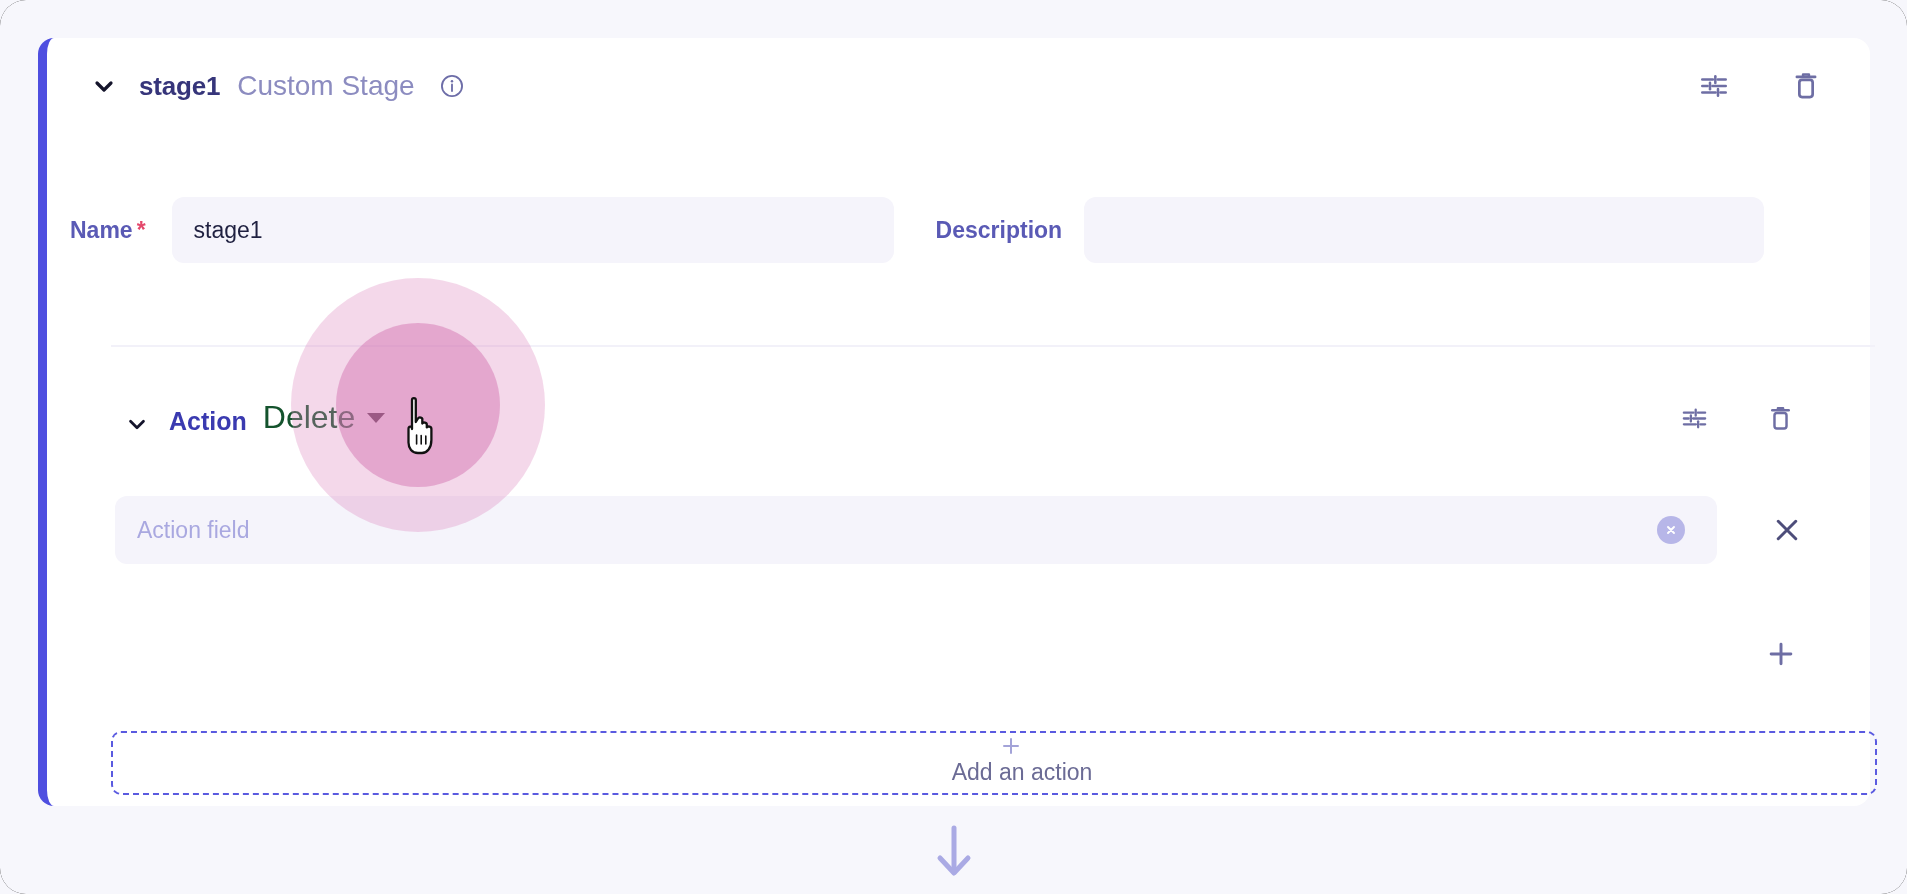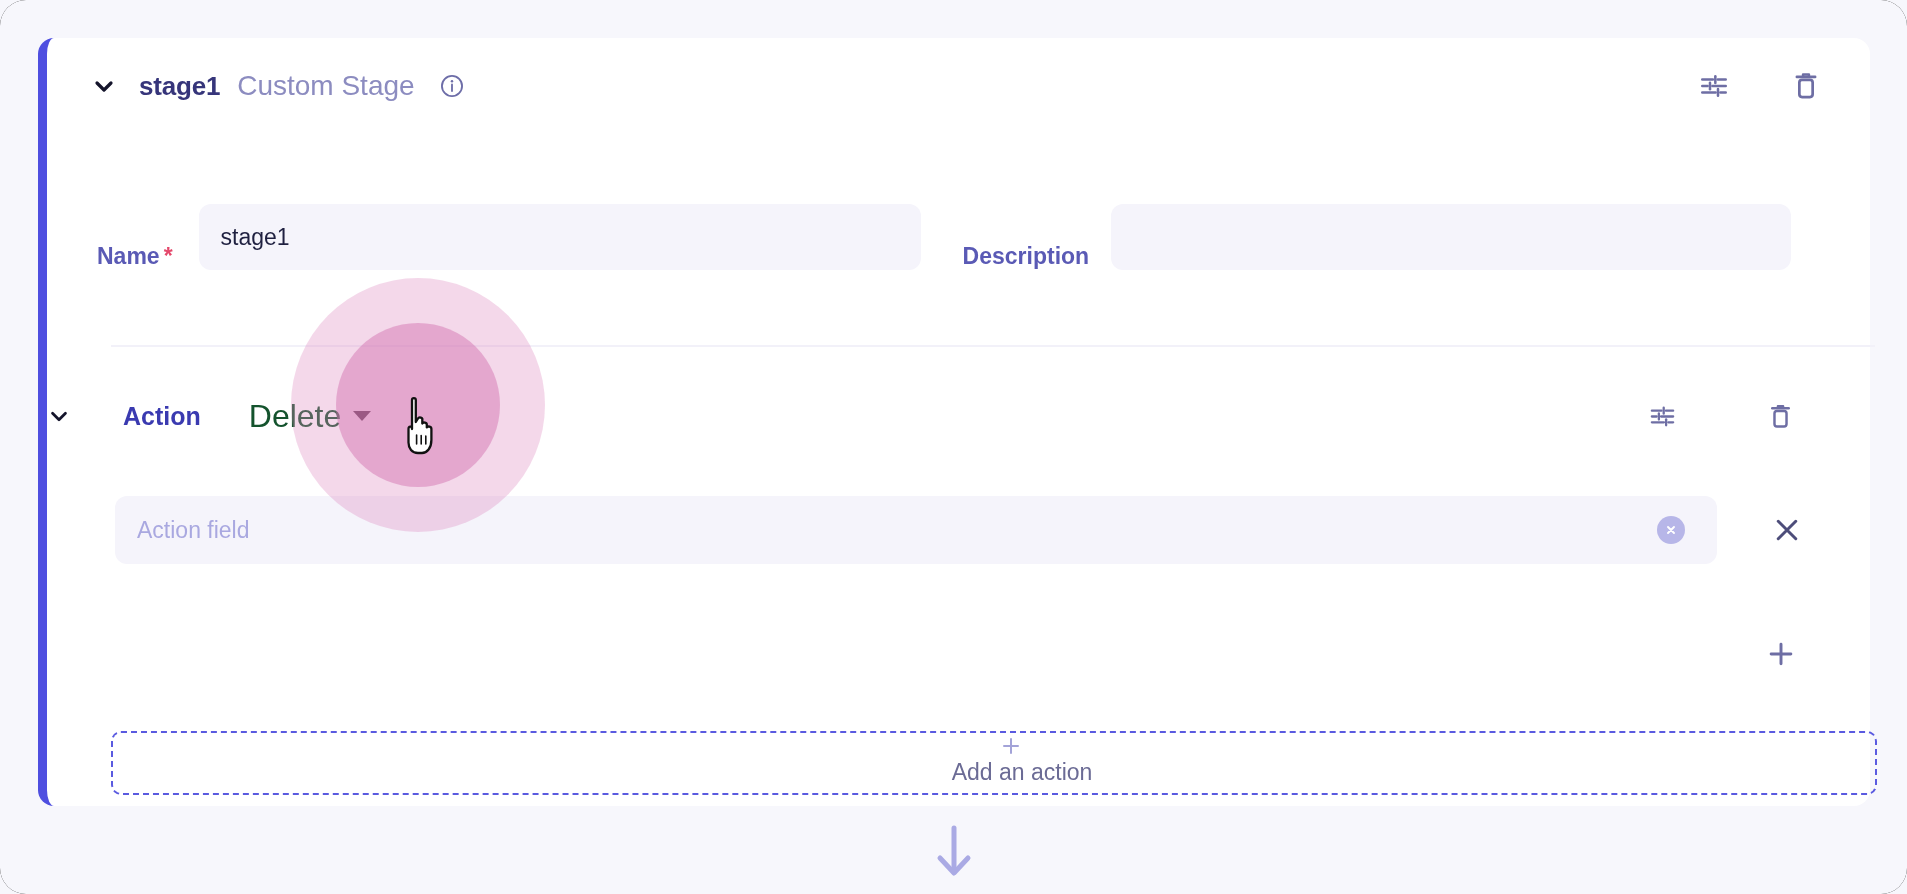--- a/index.html
+++ b/index.html
@@ -106,27 +106,27 @@
     display: flex;
     align-items: center;
     justify-content: center;
     cursor: pointer;
     margin-left: 52px;
   }
 
   
   .field-row {
     position: absolute;
-    left: 16px;
+    left: 0;
     top: 152px;
     width: 100%;
     height: 80px;
     display: flex;
-    align-items: flex-end;
-    padding-left: 34px;
+    align-items: center;
+    padding-left: 23px;
     padding-right: 44px;
   }
 
   .field-label {
     font-size: 23px;
     font-weight: bold;
     color: #5a5ab5;
     white-space: nowrap;
   }
   .req-star { color: #e4486b; font-weight: bold; margin-left: 4px; }
@@ -158,23 +158,23 @@
   }
 
   
   .action-header {
     position: absolute;
     left: 0;
     top: 358px;
     width: 100%;
     height: 40px;
     display: flex;
-    align-items: center;
+    align-items: flex-end;
+    padding-left: 78px;
     padding-right: 72px;
-    gap: 32px;
   }
 
   .action-chevron {
     width: 24px;
     height: 24px;
     display: flex;
     align-items: center;
     justify-content: center;
     cursor: pointer;
     flex: 0 0 auto;

